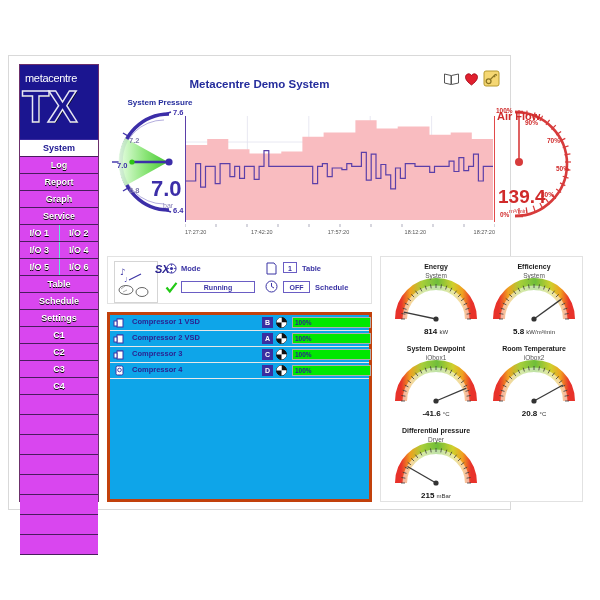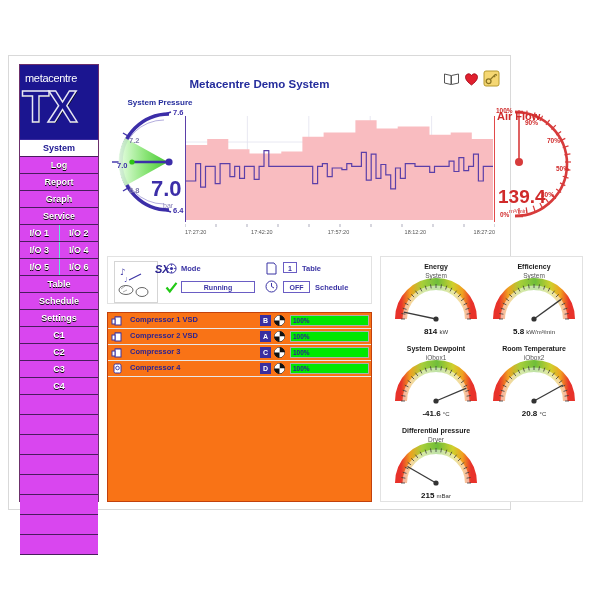--- a/index.html
+++ b/index.html
@@ -95,21 +95,21 @@
     font-style:italic;color:#2b2391;margin-left:18px;}
   .modelbl{position:absolute;font-size:7.5px;font-weight:700;color:#3b34a4;text-align:right;}
   .statebox{
     position:absolute;border:1px solid #6a5dc4;background:#fff;
     font-size:7px;font-weight:700;color:#3b34a4;text-align:center;
     box-sizing:border-box;padding-top:2px;
   }
   
   .complist{
     position:absolute;left:98px;top:256px;width:265px;height:190px;
-    background:#f97316;border:1px solid #c2410c;box-sizing:border-box;
+    background:#0ea5e9;border:3px solid #c2410c;box-sizing:border-box;
   }
   .crow{
     position:relative;height:15px;border-bottom:1px solid #e8e8e8;
     display:flex;align-items:center;
   }
   .cname{
     position:absolute;left:22px;top:2px;font-size:7.5px;font-weight:700;color:#2b2391;
   }
   .cbadge{
     position:absolute;left:152px;top:2px;width:11px;height:11px;

